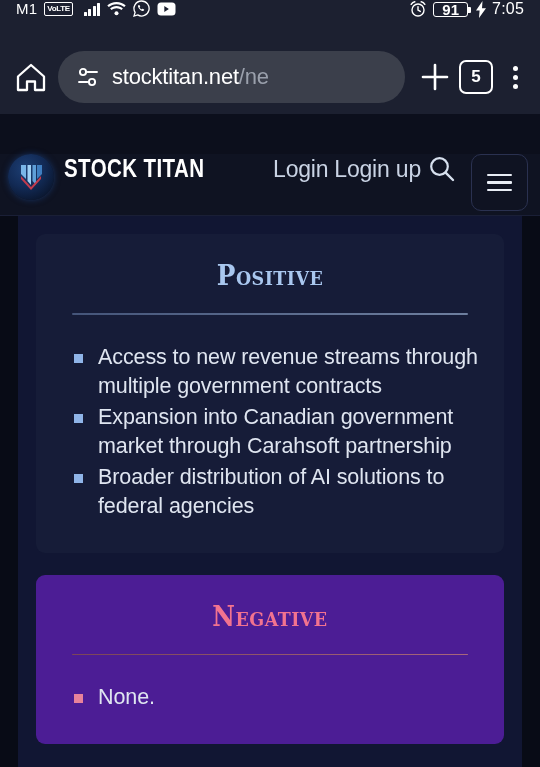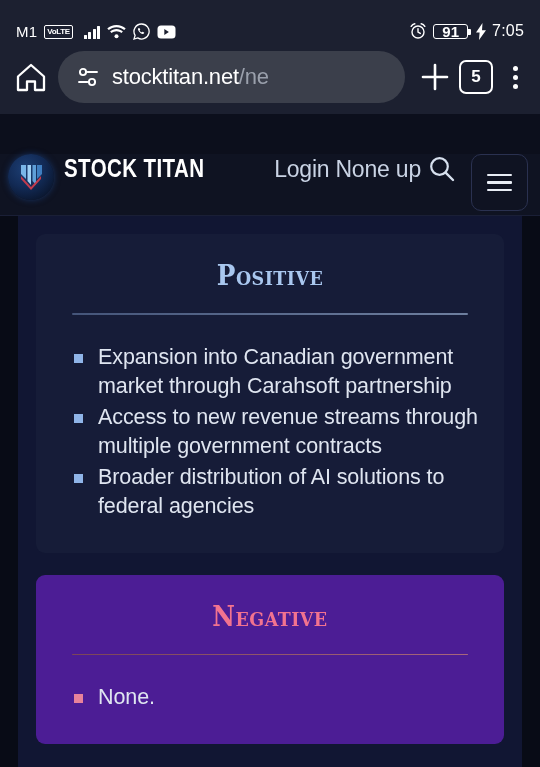--- a/index.html
+++ b/index.html
@@ -7,21 +7,21 @@
     width:540px; height:767px;
     background:#0c0f1c;
     font-family:"Liberation Sans", sans-serif;
     overflow:hidden;
   }
 
   
   .statusbar {
     height:40px; width:100%;
     background:#1c2030;
-    display:flex; align-items:flex-end;
+    display:flex; align-items:flex-start;
     padding:0 16px;
     color:#ffffff;
   }
   .sb-left { display:flex; align-items:center; gap:7px; }
   .sb-right { display:flex; align-items:center; gap:6px; margin-left:auto; }
   .carrier { font-size:15px; letter-spacing:.2px; color:#fff; }
   .volte {
     border:1.5px solid #fff; border-radius:2px;
     font-size:8px; font-weight:bold; line-height:1;
     padding:2px 2px; color:#fff; letter-spacing:-.3px;
@@ -243,21 +243,21 @@
       <path d="M4 3h5v14l-5-5z" fill="#7ab6e8"></path>
       <path d="M10.5 3h3.5v20l-3.5-4z" fill="#9fd0f5"></path>
       <path d="M15.5 3H19v20l-3.5-4z" fill="#5f9fd8"></path>
       <path d="M20 3h5v9l-5 5z" fill="#3f7ec0"></path>
       <path d="M4 14l10 11 10-11v3L14 28 4 17z" fill="#c23b4e"></path>
     </svg>
   </span>
   <span class="brand">STOCK TITAN</span>
   <div class="nav-links">
     <span class="nav-link">Login</span>
-    <span class="nav-link">None up</span>
+    <span class="nav-link">Login up</span>
     <span class="tb-btn">
       <svg width="30" height="30" viewBox="0 0 30 30">
           <circle cx="12.5" cy="12.5" r="8.3" fill="none" stroke="#d7e0ee" stroke-width="2.2"></circle>
           <line x1="18.6" y1="18.6" x2="26" y2="26" stroke="#d7e0ee" stroke-width="2.4" stroke-linecap="round"></line>
         </svg>
     </span>
   </div>
   <span class="hamburger-box">
       <i></i>
       <i></i>
@@ -265,22 +265,22 @@
     </span>
 </div>
 
 <div class="pagewrap">
   <div class="content">
 
     <div class="card positive">
       <div class="card-title">Positive</div>
       <div class="divider"></div>
       <ul class="points">
+        <li>Access to new revenue streams through multiple government contracts</li>
         <li>Expansion into Canadian government market through Carahsoft partnership</li>
-        <li>Access to new revenue streams through multiple government contracts</li>
         <li>Broader distribution of AI solutions to federal agencies</li>
       </ul>
     </div>
 
     <div class="card negative">
       <div class="card-title">Negative</div>
       <div class="divider"></div>
       <ul class="points">
         <li>None.</li>
       </ul>

